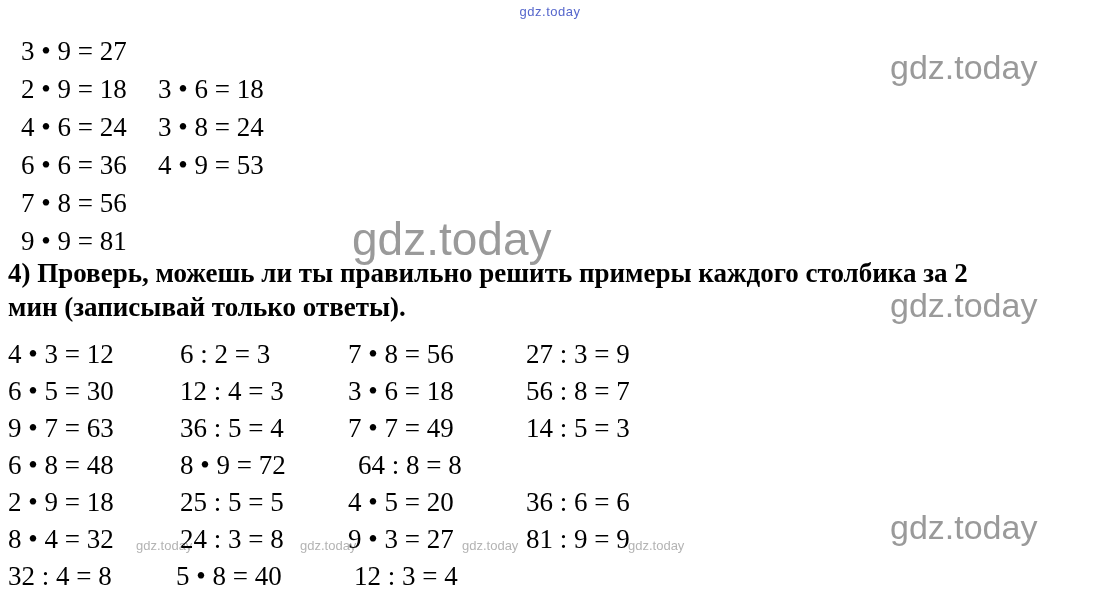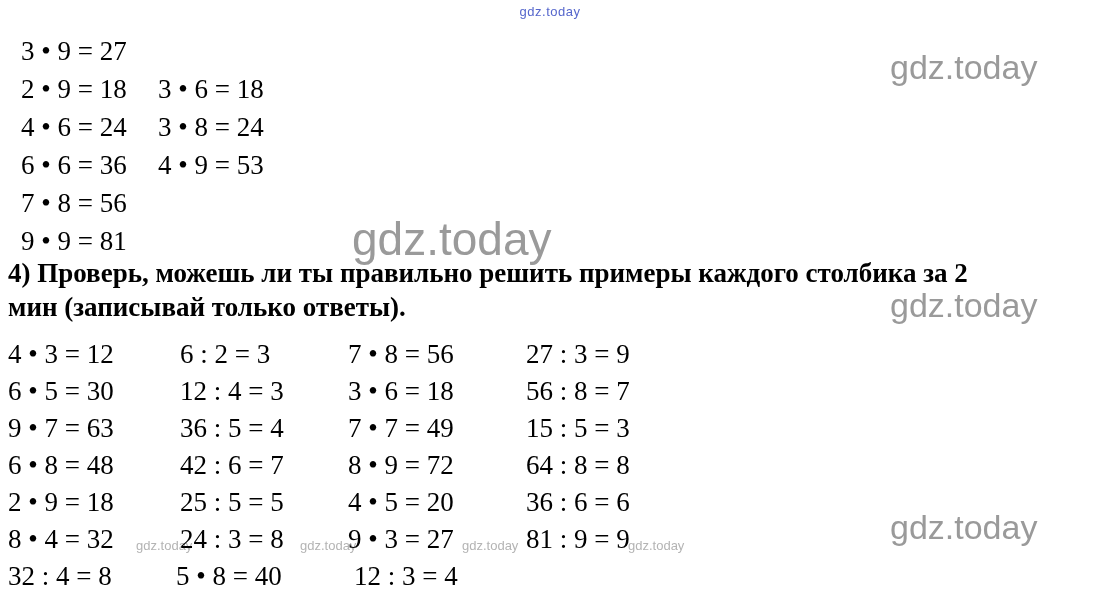--- a/index.html
+++ b/index.html
@@ -151,25 +151,24 @@
       <div class="trow">
         <div class="tcell c1">6 • 5 = 30</div>
         <div class="tcell c2">12 : 4 = 3</div>
         <div class="tcell c3">3 • 6 = 18</div>
         <div class="tcell c4">56 : 8 = 7</div>
       </div>
       <div class="trow">
         <div class="tcell c1">9 • 7 = 63</div>
         <div class="tcell c2">36 : 5 = 4</div>
         <div class="tcell c3">7 • 7 = 49</div>
-        <div class="tcell c4">15 : 5 = 3</div>
+        <div class="tcell c4">14 : 5 = 3</div>
       </div>
       <div class="trow">
         <div class="tcell c1">6 • 8 = 48</div>
-        <div class="tcell c2">42 : 6 = 7</div>
         <div class="tcell c3">8 • 9 = 72</div>
         <div class="tcell c4">64 : 8 = 8</div>
       </div>
       <div class="trow">
         <div class="tcell c1">2 • 9 = 18</div>
         <div class="tcell c2">25 : 5 = 5</div>
         <div class="tcell c3">4 • 5 = 20</div>
         <div class="tcell c4">36 : 6 = 6</div>
       </div>
       <div class="trow">

